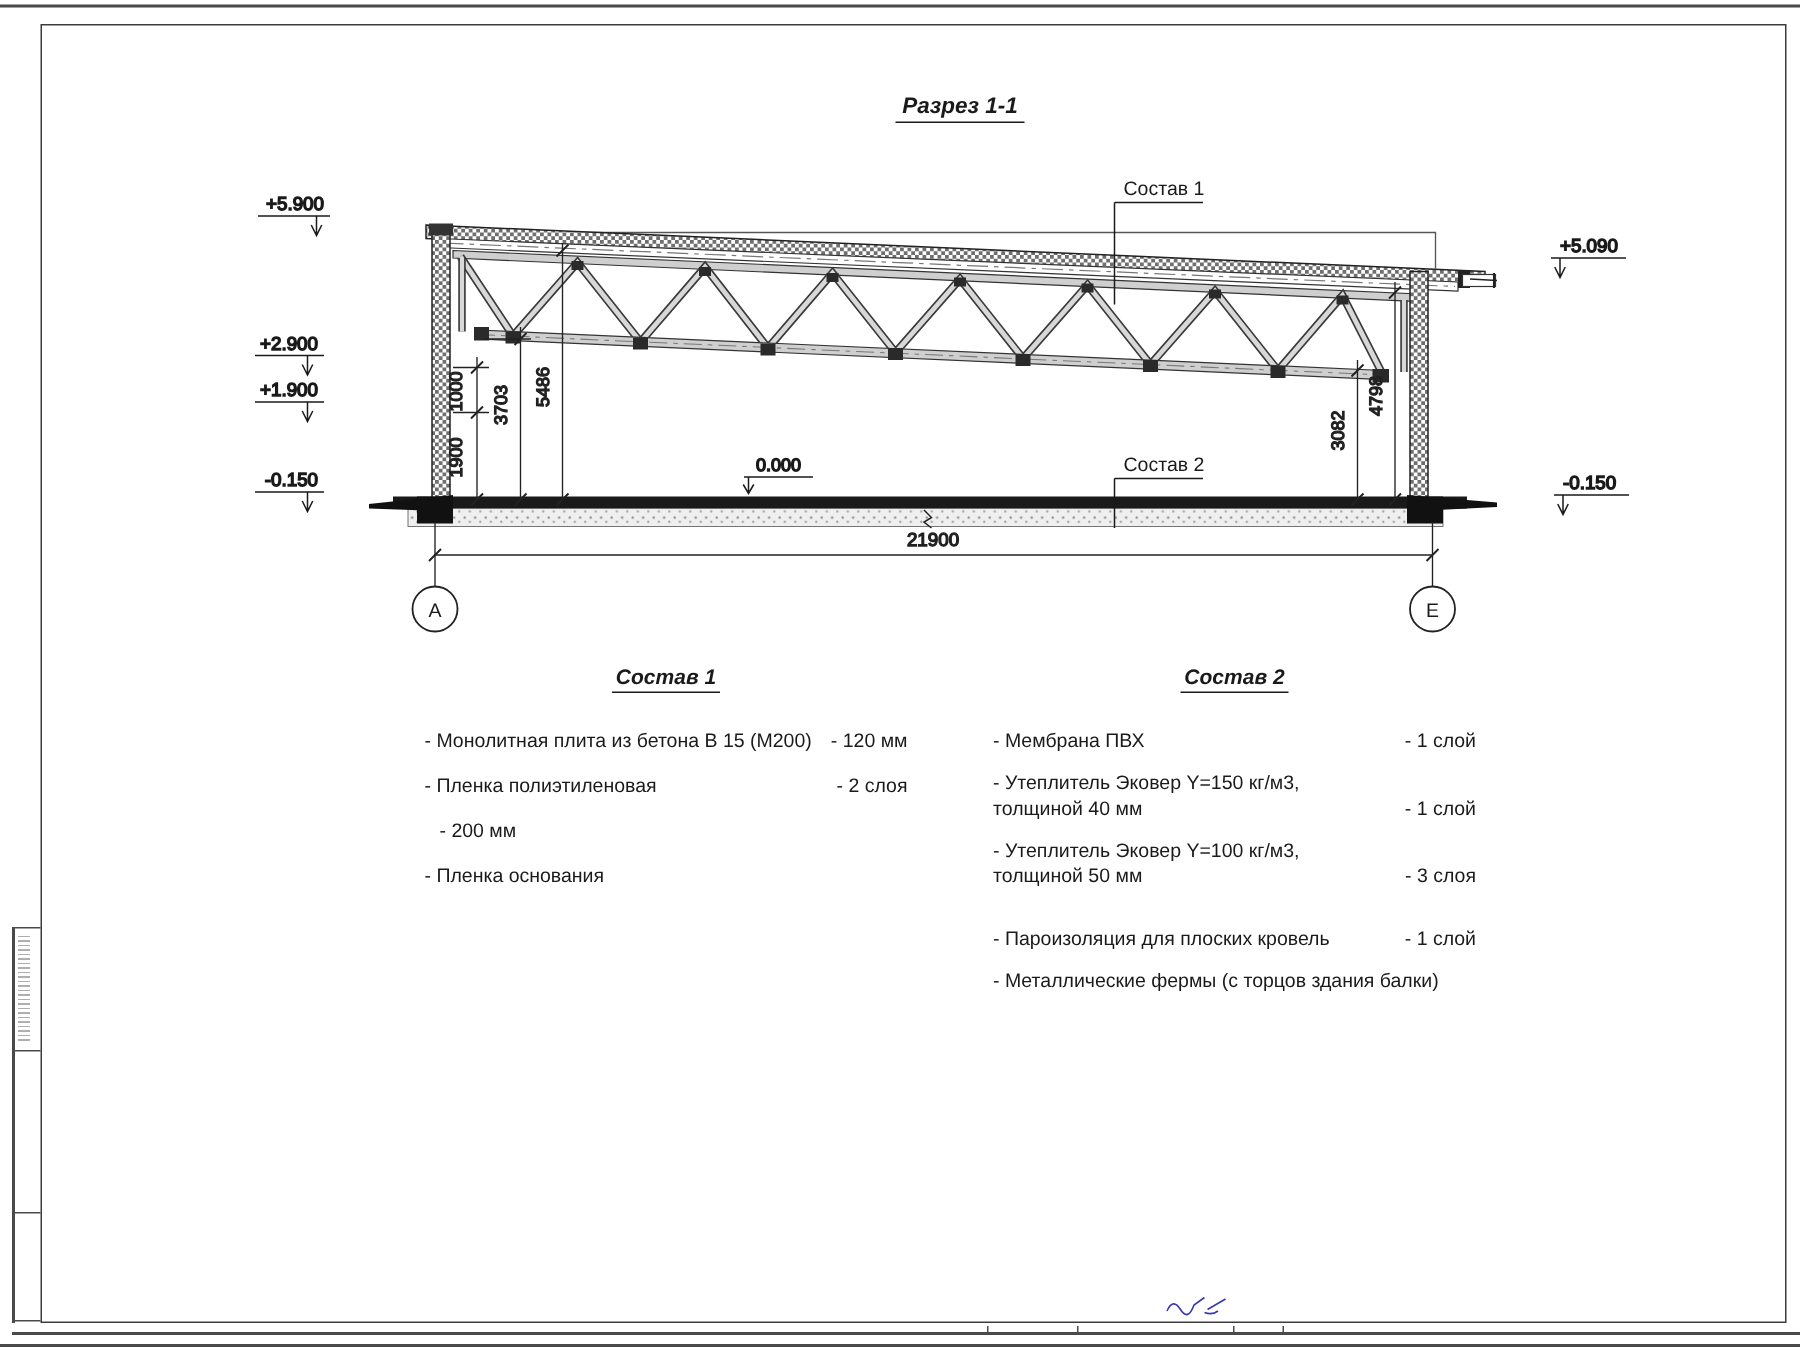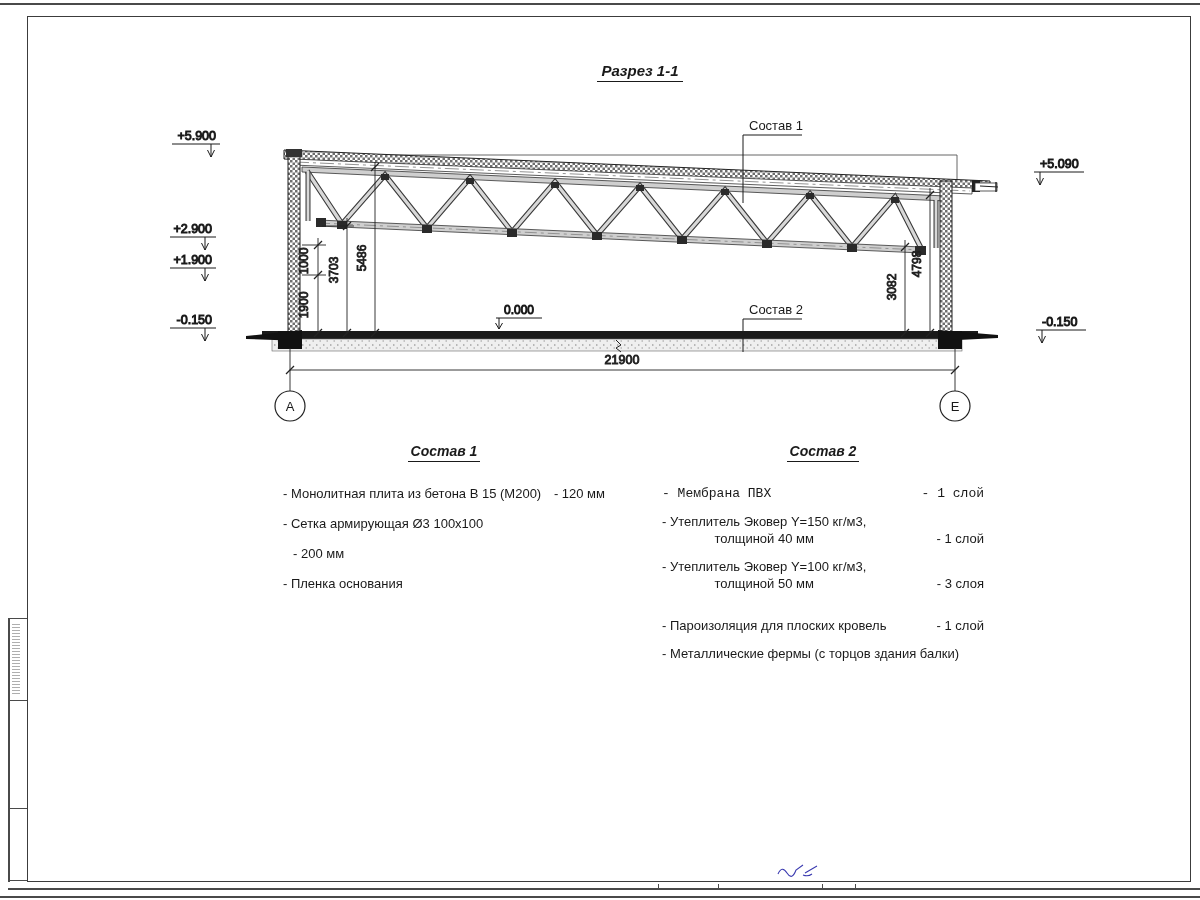--- a/index.html
+++ b/index.html
@@ -20,21 +20,21 @@
   
   .dwg-title{
     position:absolute;left:560px;top:62px;width:160px;text-align:center;
     font-size:15px;font-style:italic;font-weight:bold;
   }
   .dwg-title span{border-bottom:1.4px solid #1a1a1a;padding:0 4px 2px;text-align:center;}
   
   .mat-list{position:absolute;font-size:13px;line-height:1.3;}
   .mat-head{text-align:center;font-size:14px;font-style:italic;font-weight:bold;margin-bottom:26px;}
   .mat-head span{border-bottom:1.3px solid #1a1a1a;padding:0 3px 2px;}
-  .mat-row{display:flex;justify-content:space-between;align-items:flex-end;margin-bottom:13px;text-align:center;}
+  .mat-row{display:flex;justify-content:space-between;align-items:flex-end;margin-bottom:13px;}
   .mat-name{white-space:pre-line;}
   .mat-val{white-space:nowrap;padding-left:10px;}
   svg text{font-family:"Liberation Sans",sans-serif;fill:#1a1a1a;}
   .sig-squiggle{position:absolute;left:770px;top:862px;}
 </style>
 </head>
 <body>
 
 <div class="line-h" style="left:0;top:3px;width:1200px;height:2px;"></div>
 <div class="frame"></div>
@@ -221,35 +221,35 @@
   </g>
 </svg>
 
 <div class="mat-list" style="left:283px;top:442px;width:322px;">
   <div class="mat-head"><span>Состав 1</span></div>
   <div class="mat-row">
     <span class="mat-name">- Монолитная плита из бетона В 15 (М200)</span>
     <span class="mat-val">- 120 мм</span>
   </div>
   <div class="mat-row">
-    <span class="mat-name">- Сетка армирующая Ø3 100х100</span>
-    <span class="mat-val"></span>
+    <span class="mat-name">- Пленка полиэтиленовая</span>
+    <span class="mat-val">- 2 слоя</span>
   </div>
   <div class="mat-row">
     <span class="mat-val">- 200 мм</span>
   </div>
   <div class="mat-row">
     <span class="mat-name">- Пленка основания</span>
     <span class="mat-val"></span>
   </div>
 </div>
 
 <div class="mat-list" style="left:662px;top:442px;width:322px;">
   <div class="mat-head"><span>Состав 2</span></div>
-  <div class="mat-row" style="margin-bottom:11px;font-family:Liberation Mono, monospace;">
+  <div class="mat-row" style="margin-bottom:11px;">
     <span class="mat-name">- Мембрана ПВХ</span>
     <span class="mat-val">- 1 слой</span>
   </div>
   <div class="mat-row" style="margin-bottom:11px;">
     <span class="mat-name">- Утеплитель Эковер Y=150 кг/м3,
 толщиной 40 мм</span>
     <span class="mat-val">- 1 слой</span>
   </div>
   <div class="mat-row" style="margin-bottom:25px;">
     <span class="mat-name">- Утеплитель Эковер Y=100 кг/м3,

